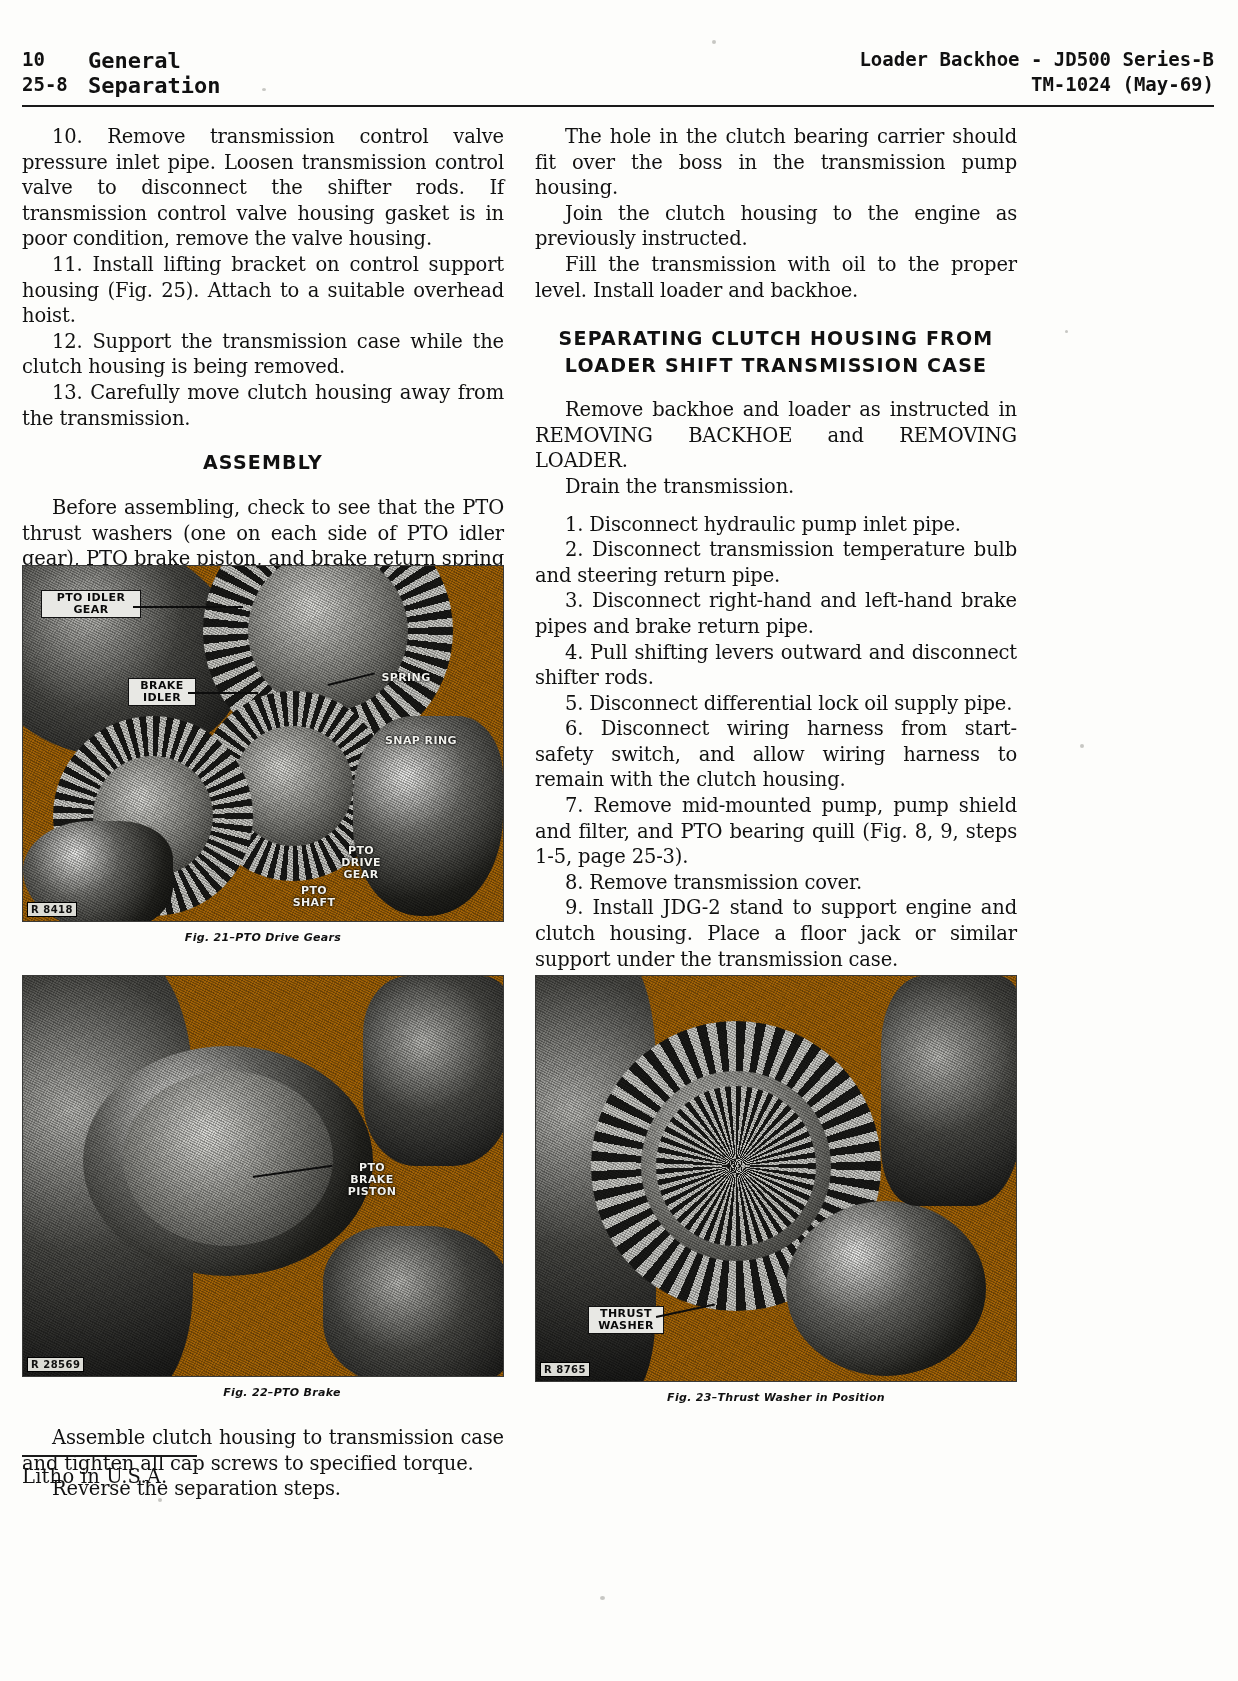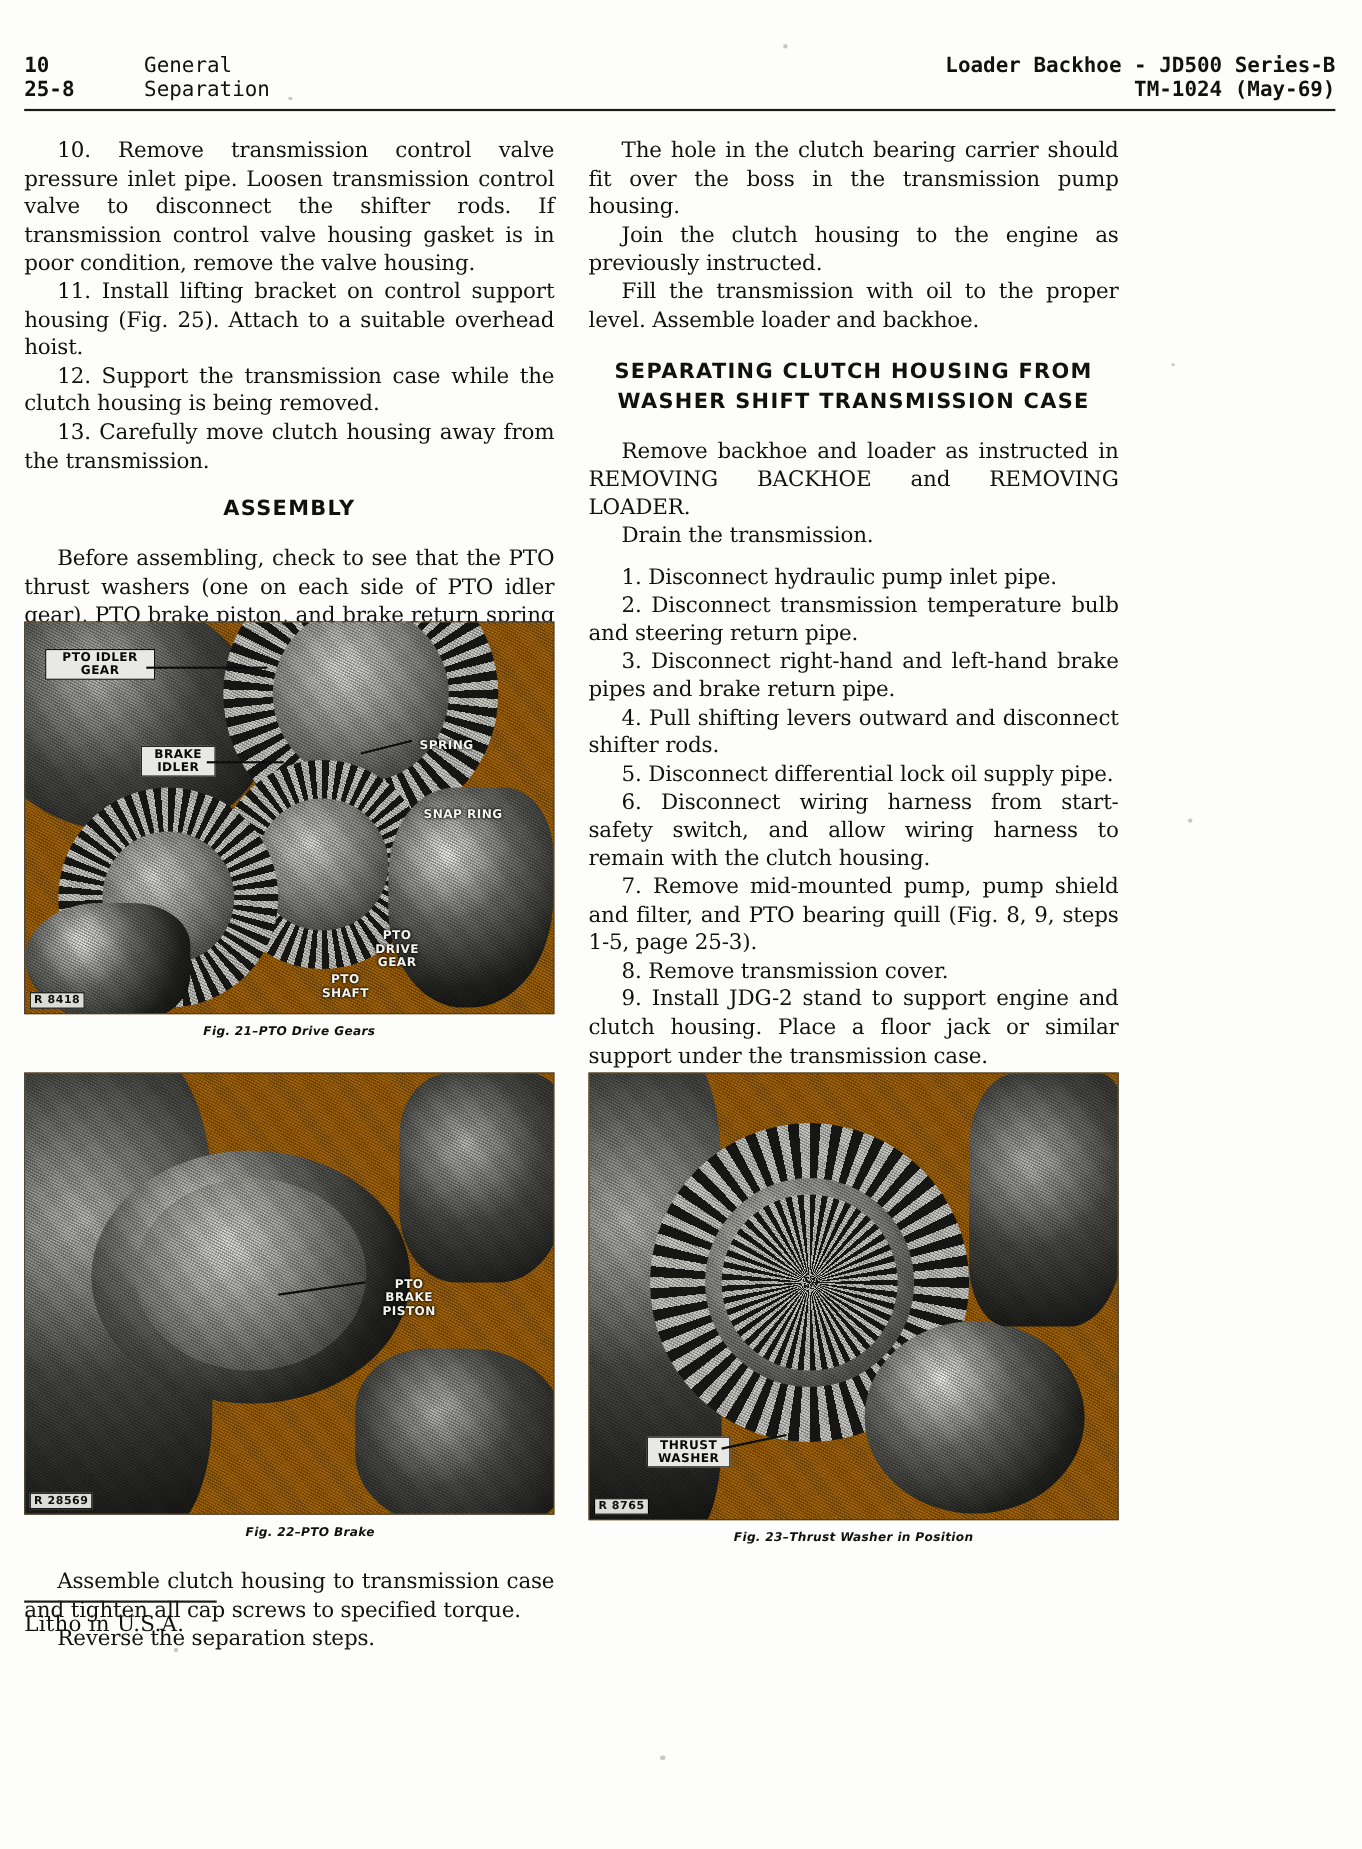--- a/index.html
+++ b/index.html
@@ -22,21 +22,21 @@
   }
   .hdr-row{display:flex;justify-content:space-between;align-items:baseline;}
   .hdr-left{display:flex;}
   .hdr-num{
     font-family:"DejaVu Sans Mono", monospace;
     font-weight:bold;font-size:19px;letter-spacing:0px;
     width:66px;flex:none;
   }
   .hdr-word{
     font-family:"DejaVu Sans Mono", monospace;
-    font-weight:normal;font-size:19px;margin-left:43px;
+    font-weight:bold;font-size:22px;
   }
   .hdr-right{
     font-family:"DejaVu Sans Mono", monospace;
     font-weight:bold;font-size:19px;
     text-align:right;
   }
   .hdr-rule{
     margin-top:7px;
     border-bottom:2.5px solid #1a1a1a;
     width:100%;
@@ -176,25 +176,25 @@
     <p class="body">11.  Install lifting bracket on control support housing (Fig. 25). Attach to a suitable overhead hoist.</p>
     <p class="body">12.  Support the transmission case while the clutch housing is being removed.</p>
     <p class="body">13.  Carefully move clutch housing away from the transmission.</p>
     <h2 class="section tight">ASSEMBLY</h2>
     <p class="body">Before assembling, check to see that the PTO thrust washers (one on each side of PTO idler gear), PTO brake piston, and brake return spring are in position (Figs. 21 and 22). Remove caplugs from oil passages and install gasket and O-rings.</p>
   </div>
 
   <div class="col col-right">
     <p class="body">The hole in the clutch bearing carrier should fit over the boss in the transmission pump housing.</p>
     <p class="body">Join the clutch housing to the engine as previously instructed.</p>
-    <p class="body">Fill the transmission with oil to the proper level. Assemble loader and backhoe.</p>
+    <p class="body">Fill the transmission with oil to the proper level. Install loader and backhoe.</p>
 
     <h2 class="section two-line">
       <span>SEPARATING CLUTCH HOUSING FROM</span><br>
-      <span>WASHER SHIFT TRANSMISSION CASE</span>
+      <span>LOADER SHIFT TRANSMISSION CASE</span>
     </h2>
 
     <p class="body">Remove backhoe and loader as instructed in REMOVING BACKHOE and REMOVING LOADER.</p>
     <p class="body">Drain the transmission.</p>
     <div class="spacer-sm"></div>
     <p class="body">1.  Disconnect hydraulic pump inlet pipe.</p>
     <p class="body">2.  Disconnect transmission temperature bulb and steering return pipe.</p>
     <p class="body">3.  Disconnect right-hand and left-hand brake pipes and brake return pipe.</p>
     <p class="body">4.  Pull shifting levers outward and disconnect shifter rods.</p>
     <p class="body">5.  Disconnect differential lock oil supply pipe.</p>

